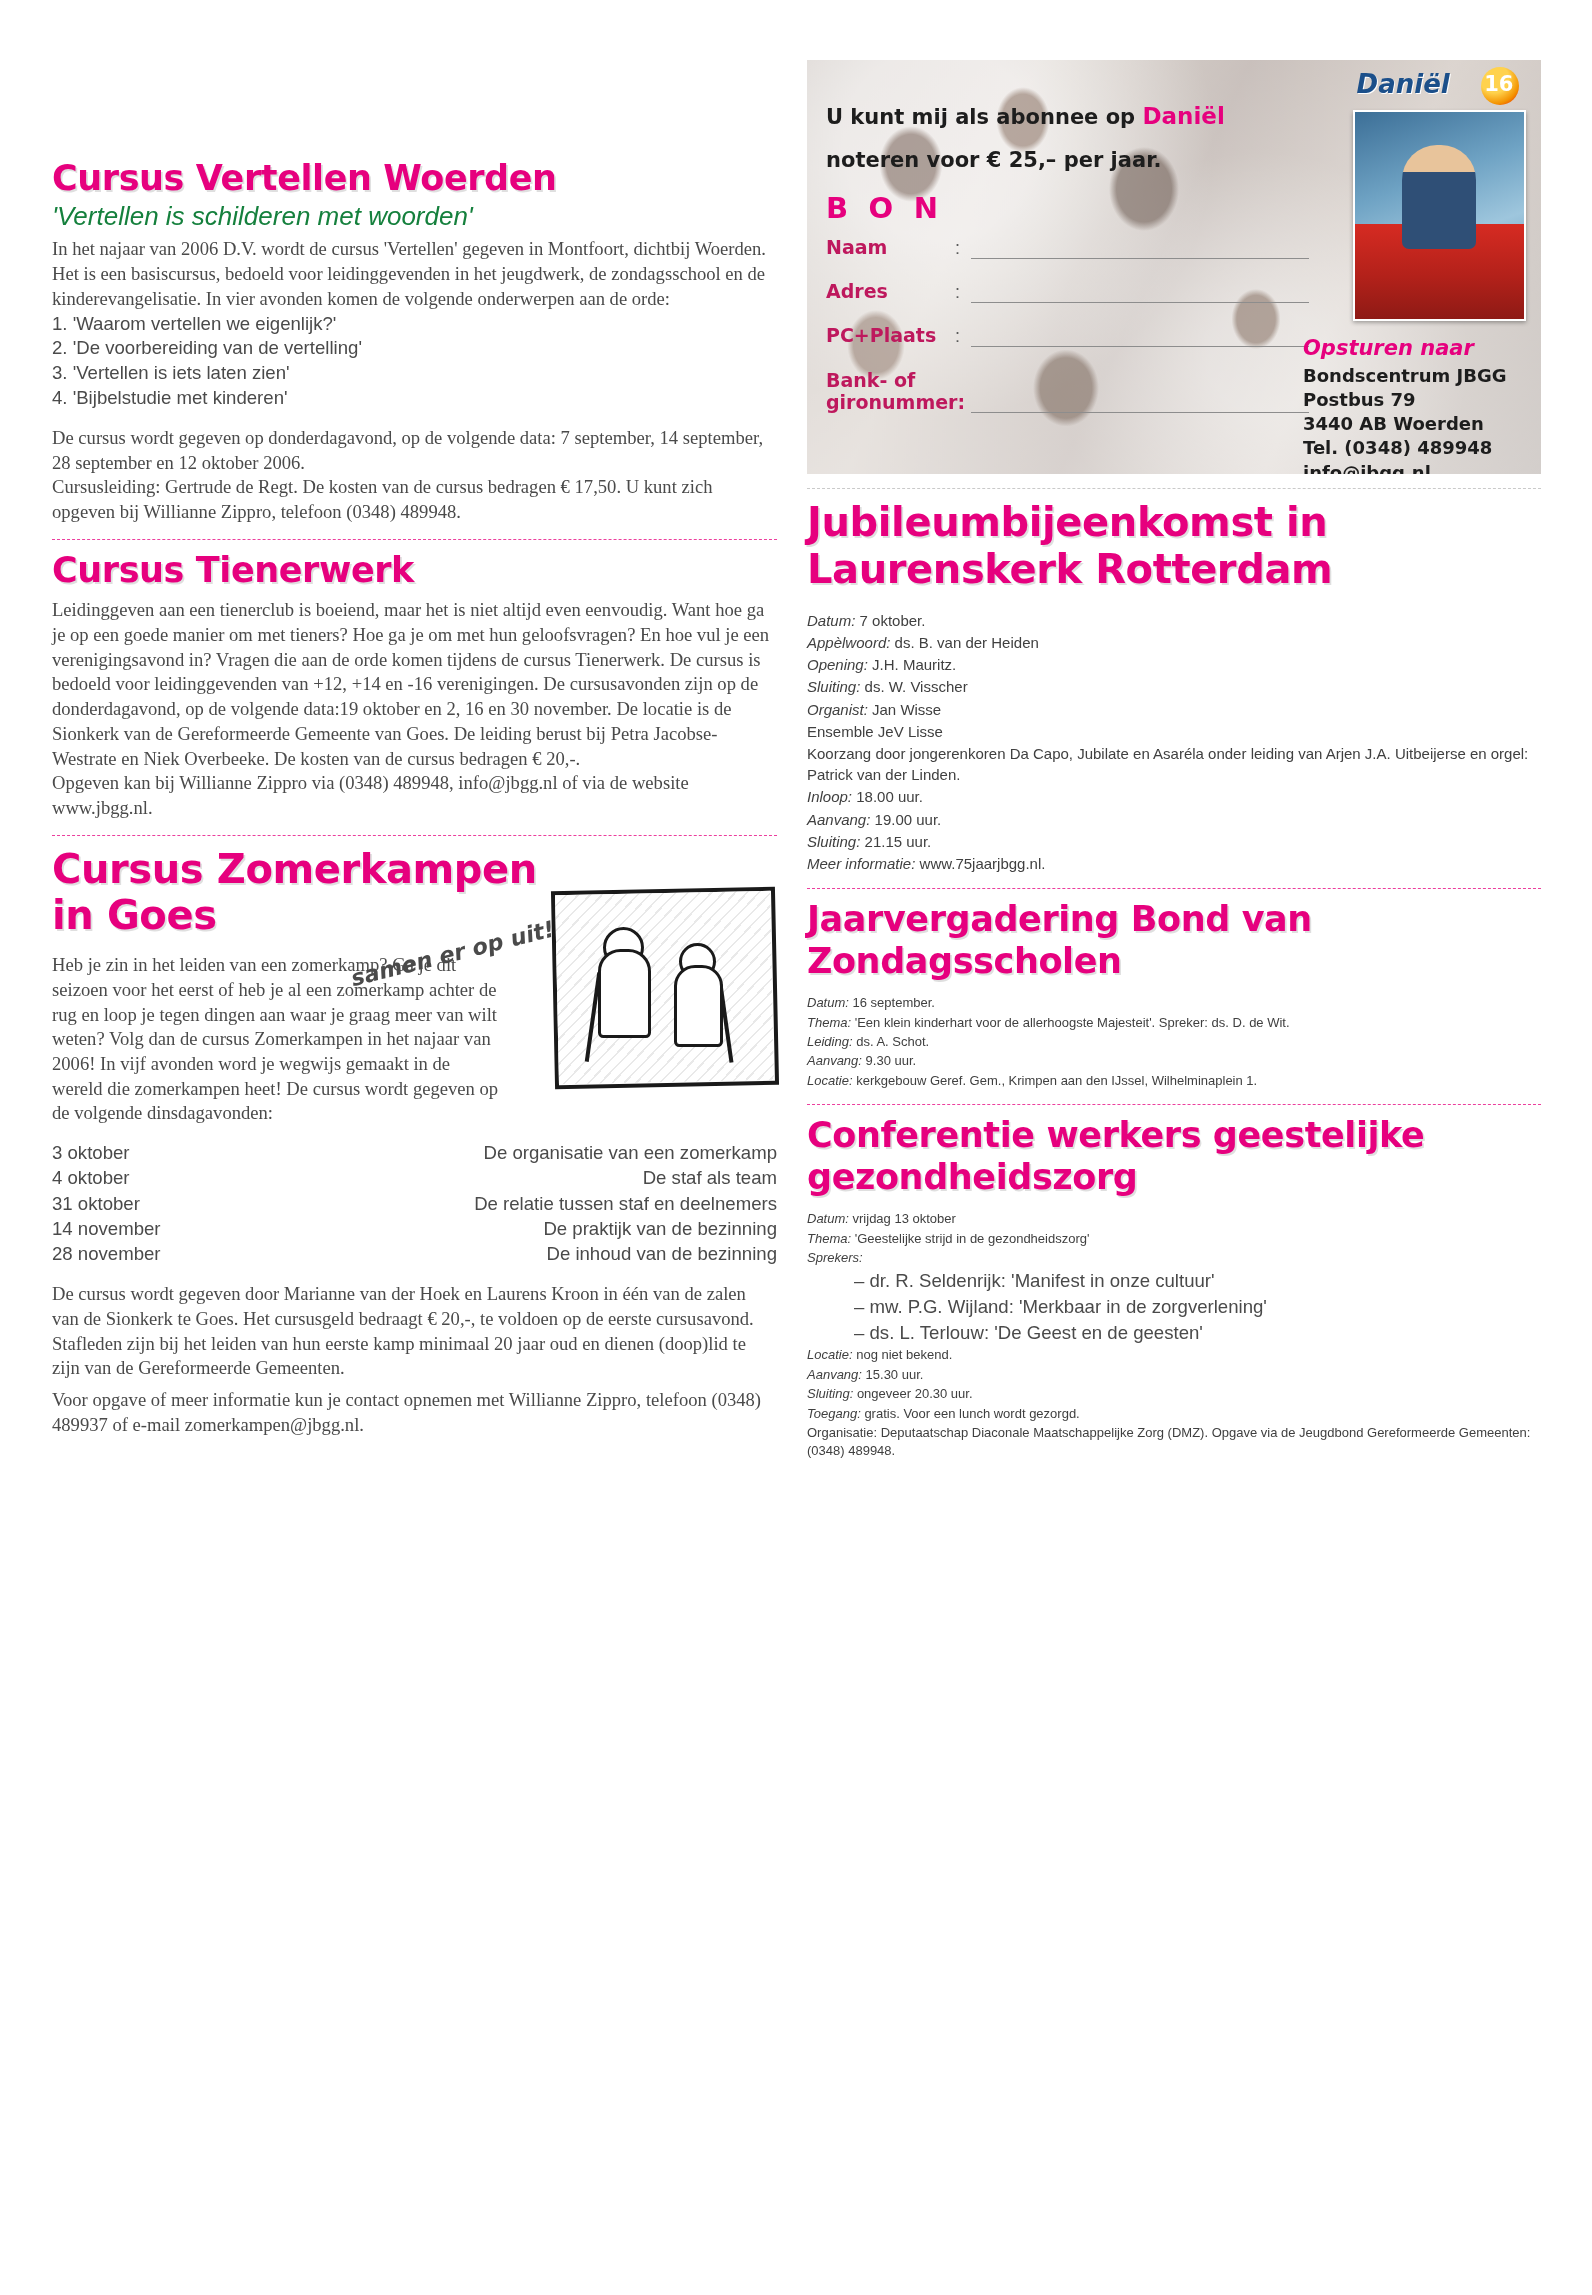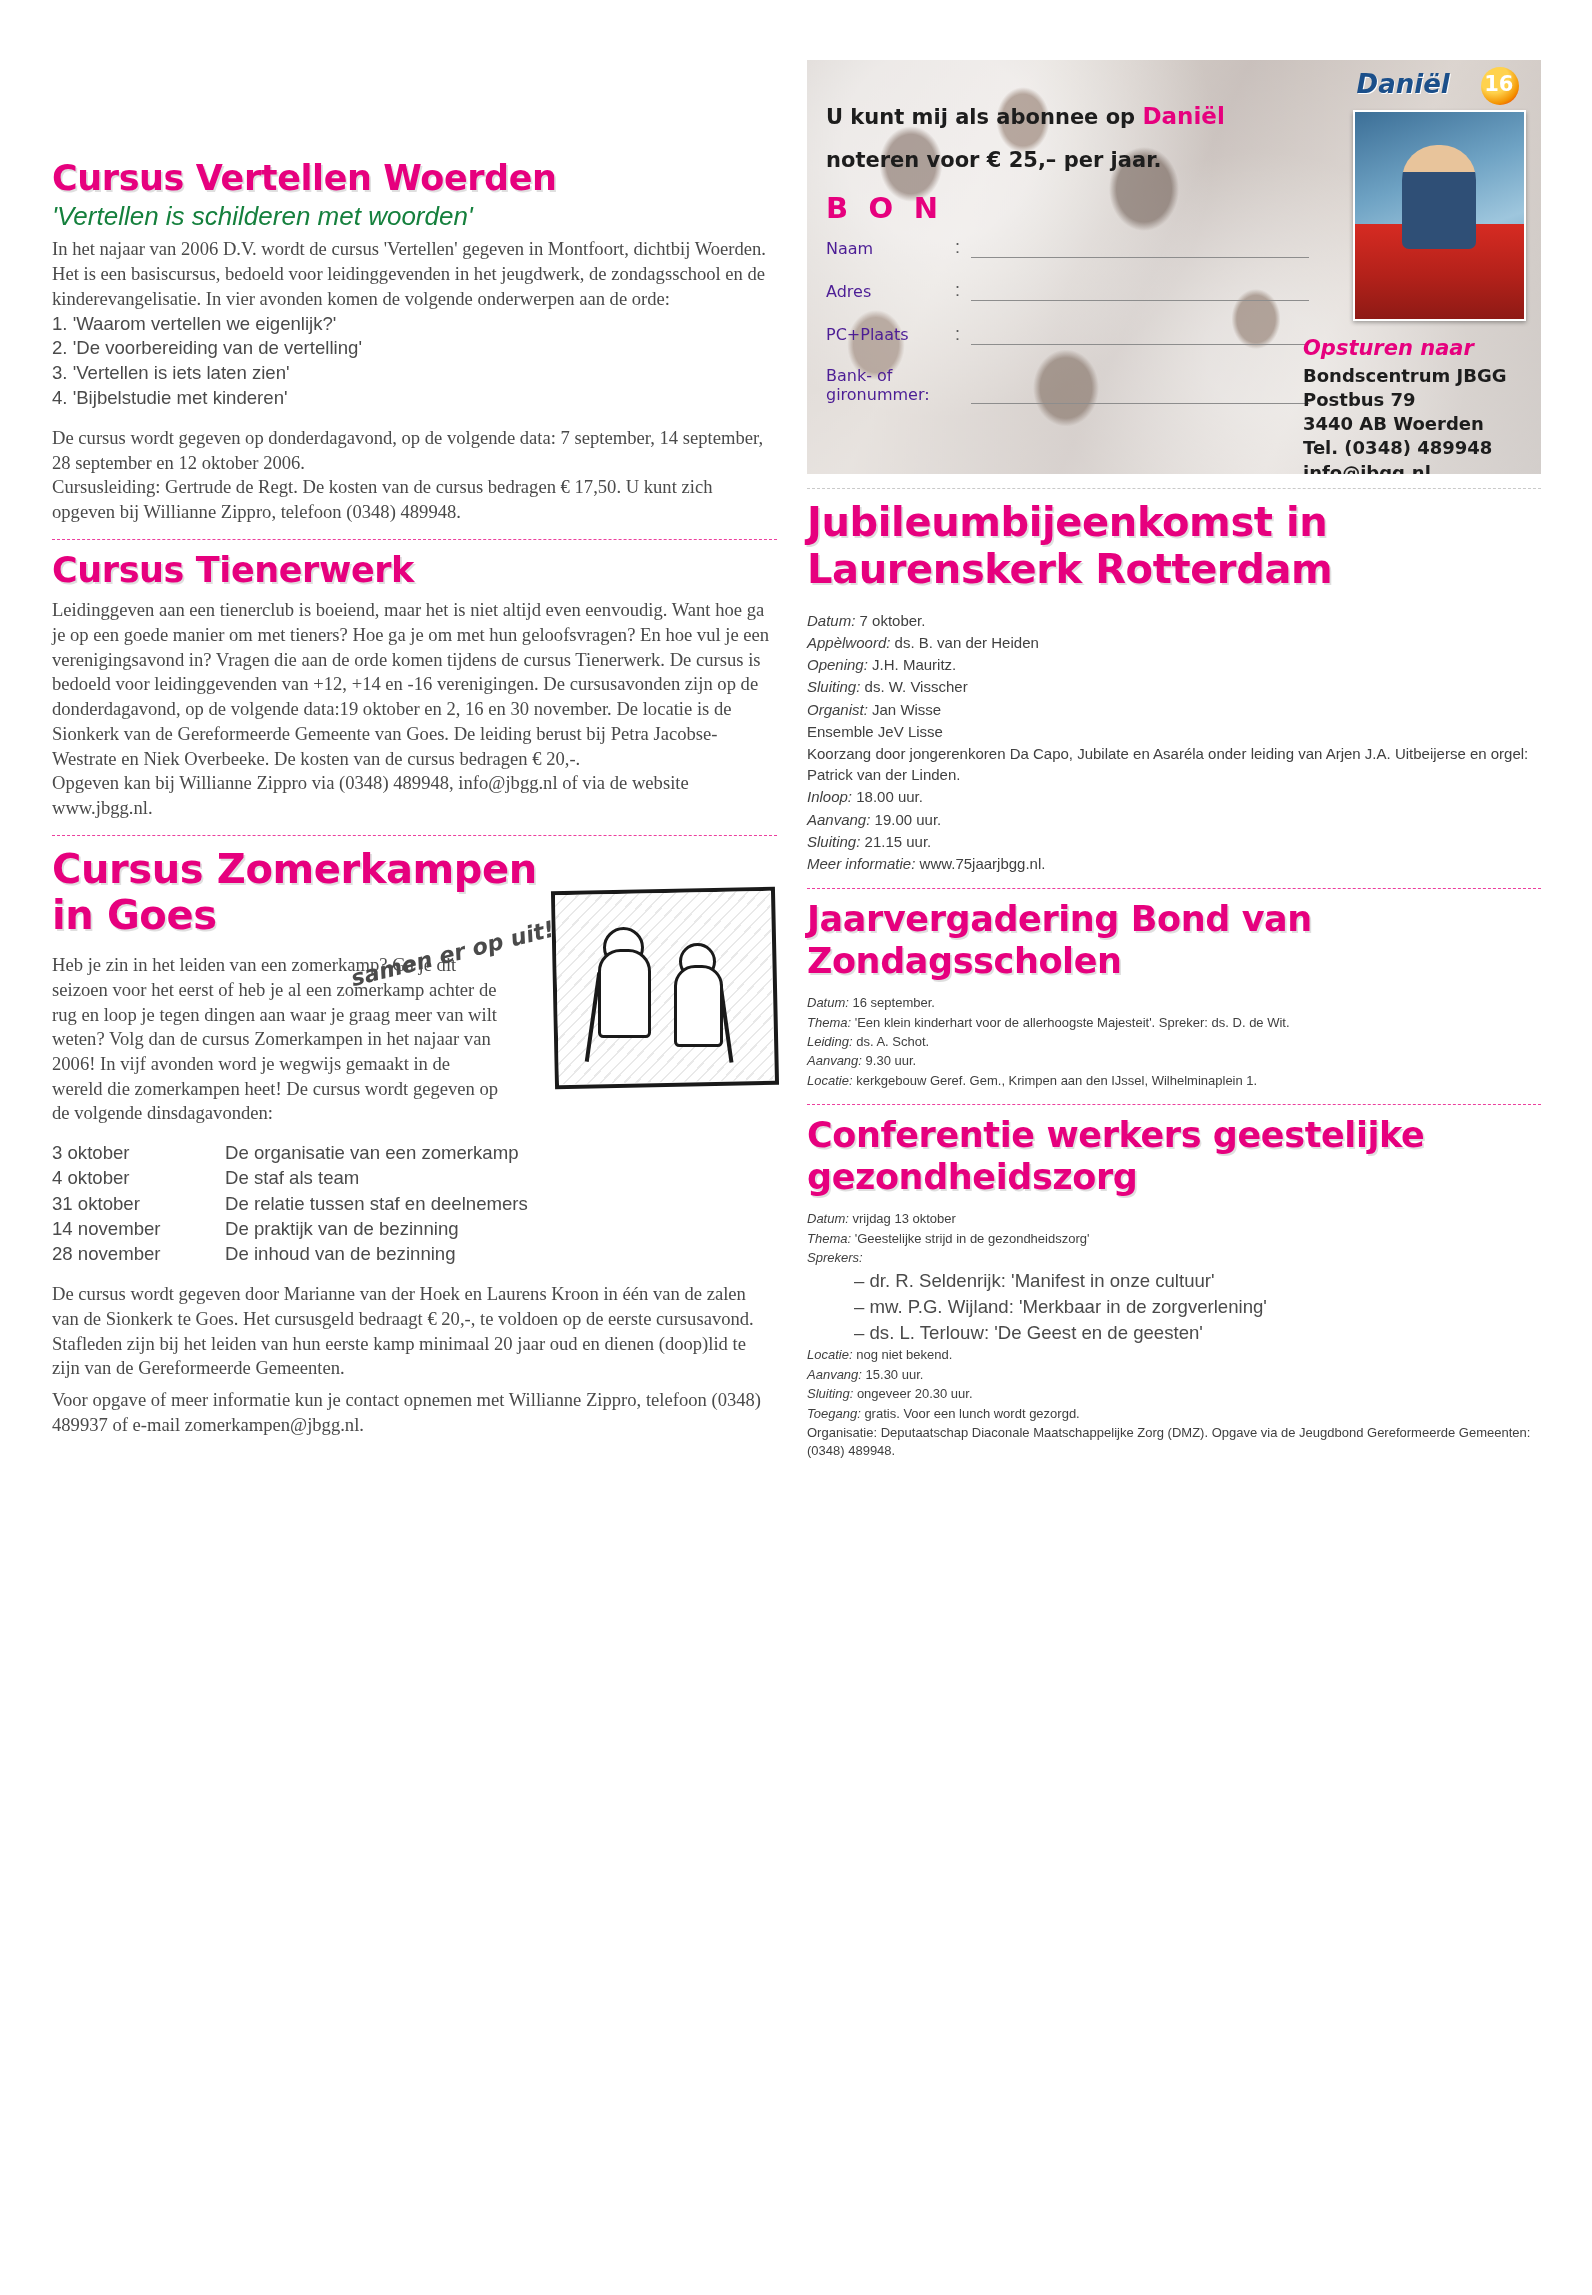--- a/index.html
+++ b/index.html
@@ -73,21 +73,21 @@
     margin: 14px 0 12px 0;
     opacity: .75;
   }
   .dashes.grey {
     border-top: 1.7px dashed #b9b9b9;
   }
   
   .datelist { margin: 14px 0 12px 0; }
   .datelist .row { display: flex; font-size: 18.6px; line-height: 1.36; color: #4a4a4a; }
   .datelist .d { width: 173px; flex: none; }
-  .datelist .t { flex: 1; }
+  .datelist .t { flex: 1; text-align: right; }
   
   .deflines { margin: 0 0 8.6px 0; }
   .defline { font-size: 15px; line-height: 1.42; color: #404040; margin-bottom: 0.9px; }
   .defline i, .it { font-style: italic; }
   .defline.small { font-size: 13px; }
   .subitem { font-size: 18.6px; line-height: 1.4; color: #4a4a4a; padding-left: 47px; }
   
   .banner {
     position: relative;
     width: 734px;
@@ -131,24 +131,25 @@
     font-family: "DejaVu Sans", sans-serif;
     font-weight: bold;
     font-size: 29px;
     color: #e6007e;
     letter-spacing: 5.2px;
     margin: 8.6px 0 12px 0;
   }
   .field { display: flex; align-items: flex-end; margin-bottom: 22.4px; }
   .field .flabel {
     width: 129px;
-    font-size: 16px;
-    color: #4c1d95;
+    font-size: 19px;
+    color: #be185d;
     font-family: "DejaVu Sans", sans-serif;
     line-height: 1.15;
+    font-weight: bold;
   }
   .field .colon { width: 15.5px; font-size: 18px; color: #5b5b5b; }
   .field .rule { flex: 1; border-bottom: 1.3px solid #8d8d8d; height: 17.3px; }
   
   .photocard {
     position: absolute;
     right: 15.5px;
     top: 50px;
     width: 169px;
     height: 207px;

